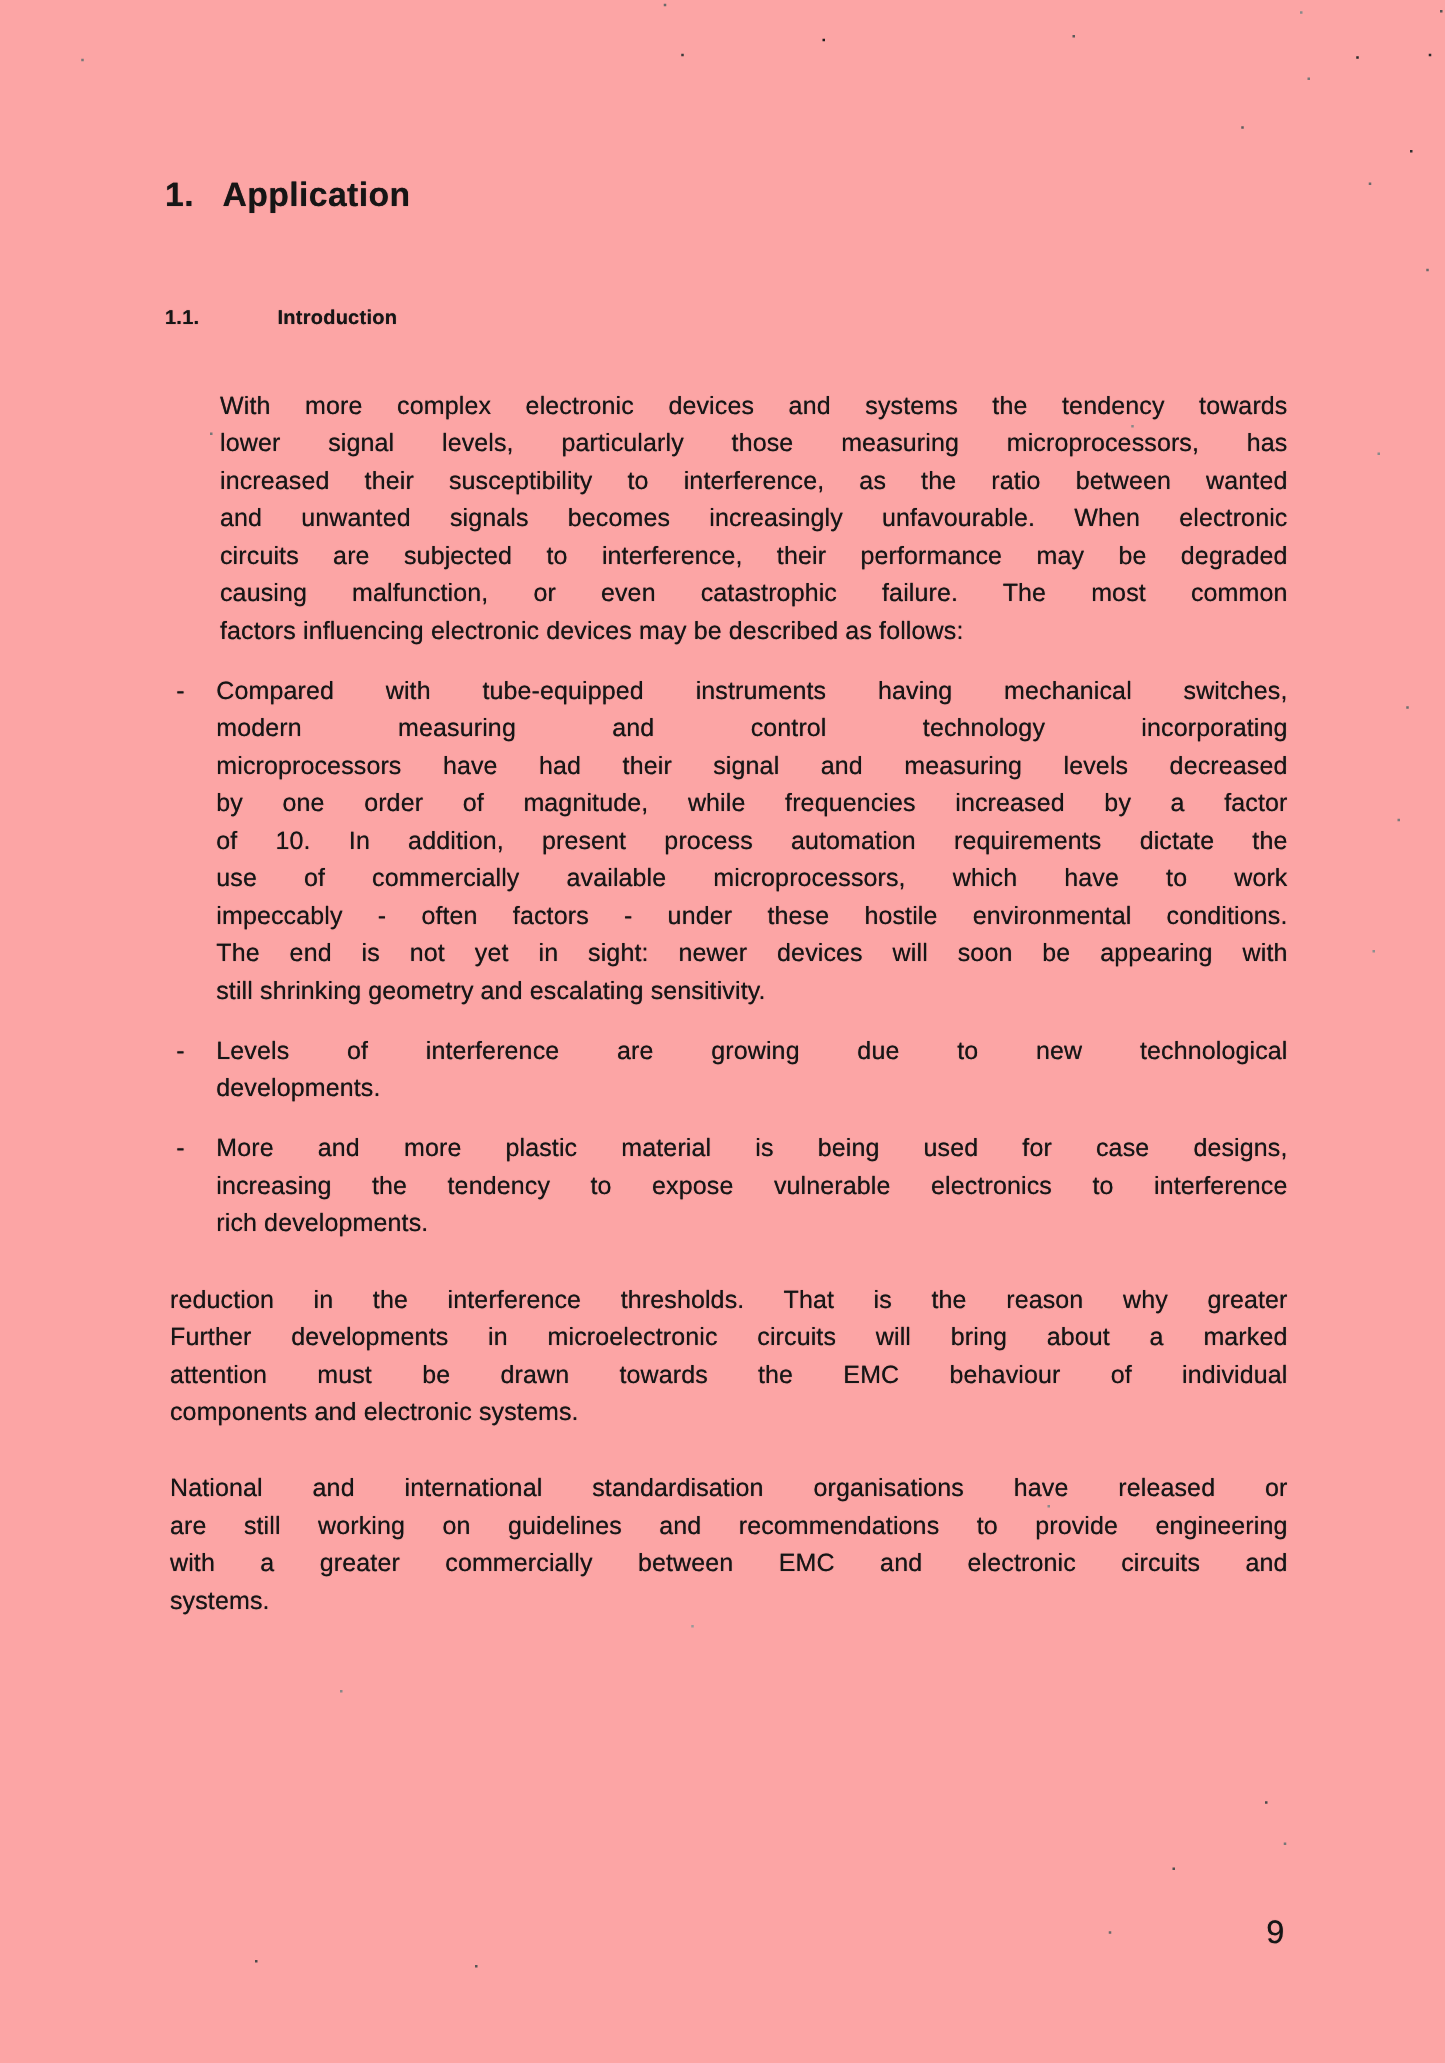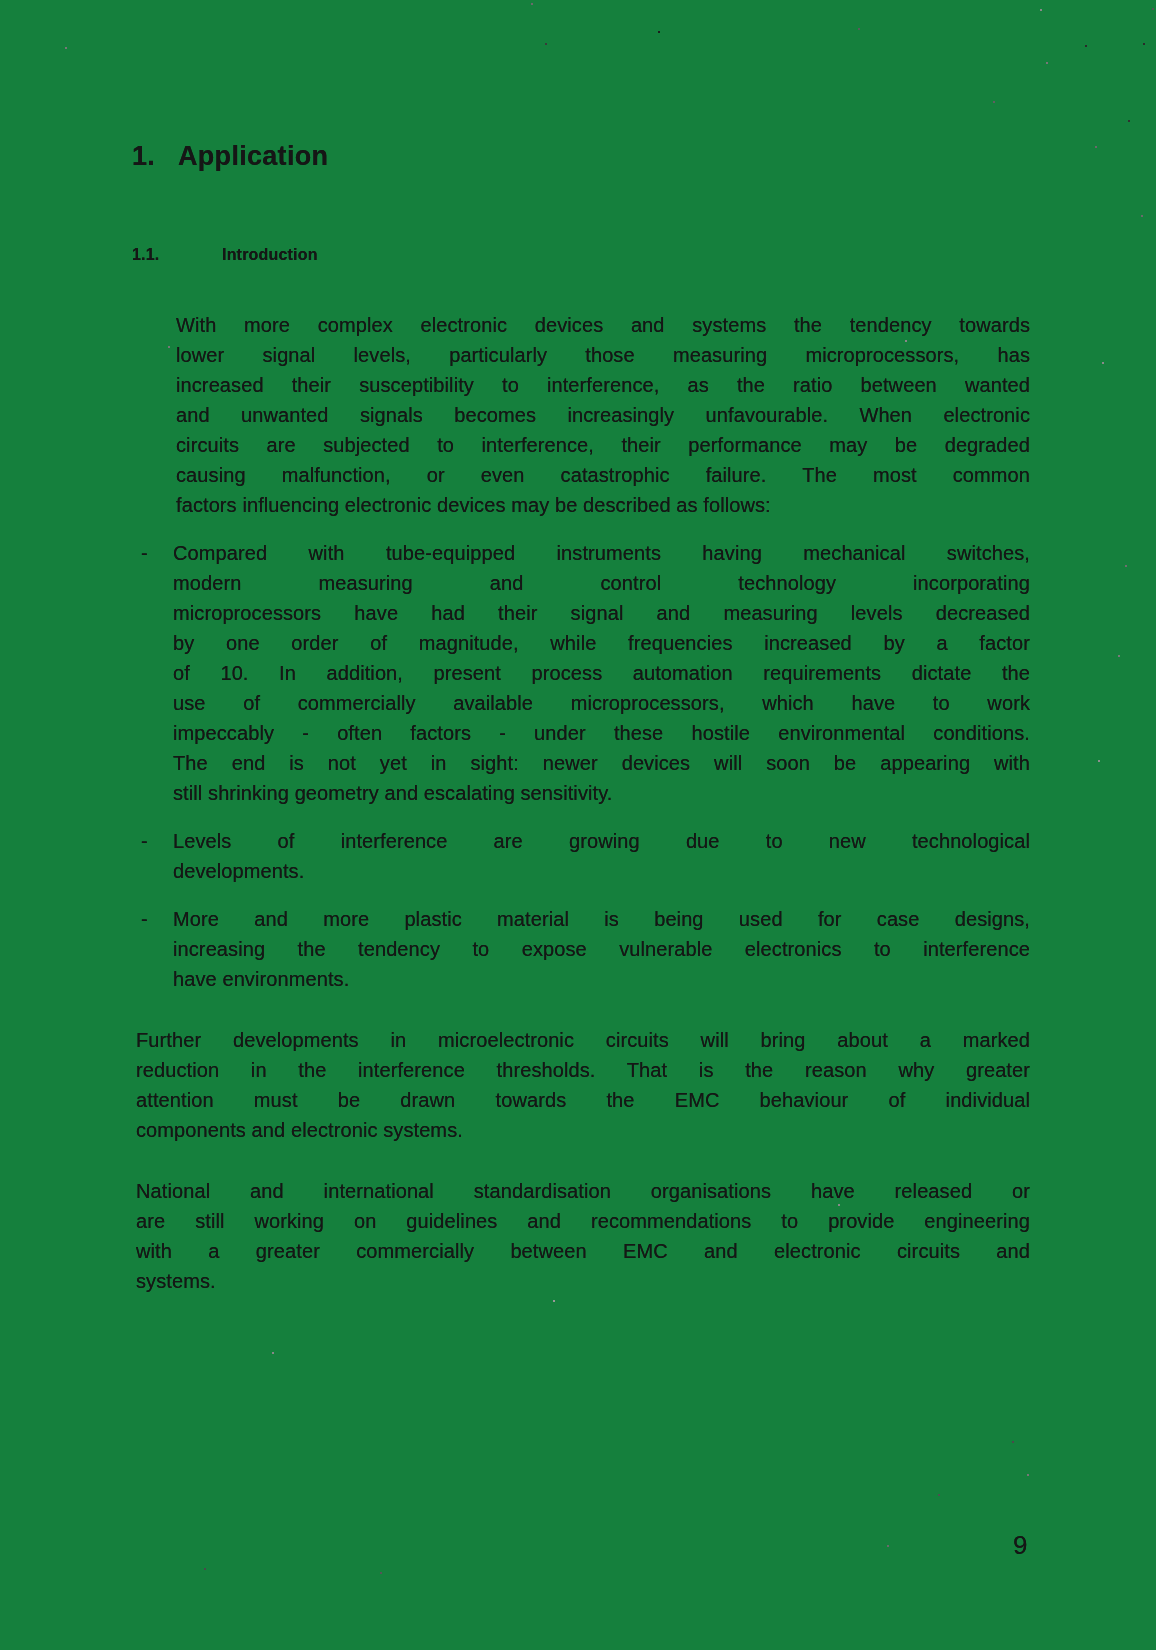--- a/index.html
+++ b/index.html
@@ -1,20 +1,20 @@
 <!DOCTYPE html>
 <html><head>
 <meta charset="utf-8">
 <style>
   html, body { margin: 0; padding: 0; background: #e8e8e8; }
   .page {
     position: relative;
     width: 1156px;
     height: 1650px;
-    background: #15803d;
+    background: #fca5a5;
     font-family: "Liberation Sans", sans-serif;
     color: #161616;
     overflow: hidden;
     margin: 0 auto;
   }
   .page * { text-shadow: 0 0 0.6px rgba(10,10,10,0.75); }
 
   .h1 {
     position: absolute;
     left: 132px;
@@ -121,25 +121,25 @@
       </div>
       <div class="doc-block bullet">
         <span class="bullet-marker">-</span>
         <div class="line j">Levels of interference are growing due to new technological</div>
         <div class="line">developments.</div>
       </div>
       <div class="doc-block bullet">
         <span class="bullet-marker">-</span>
         <div class="line j">More and more plastic material is being used for case designs,</div>
         <div class="line j">increasing the tendency to expose vulnerable electronics to interference</div>
-        <div class="line">have environments.</div>
+        <div class="line">rich developments.</div>
       </div>
       <div class="doc-block paragraph">
+        <div class="line j">reduction in the interference thresholds. That is the reason why greater</div>
         <div class="line j">Further developments in microelectronic circuits will bring about a marked</div>
-        <div class="line j">reduction in the interference thresholds. That is the reason why greater</div>
         <div class="line j">attention must be drawn towards the EMC behaviour of individual</div>
         <div class="line">components and electronic systems.</div>
       </div>
       <div class="doc-block paragraph">
         <div class="line j">National and international standardisation organisations have released or</div>
         <div class="line j">are still working on guidelines and recommendations to provide engineering</div>
         <div class="line j">with a greater commercially between EMC and electronic circuits and</div>
         <div class="line">systems.</div>
       </div>
     </div>

